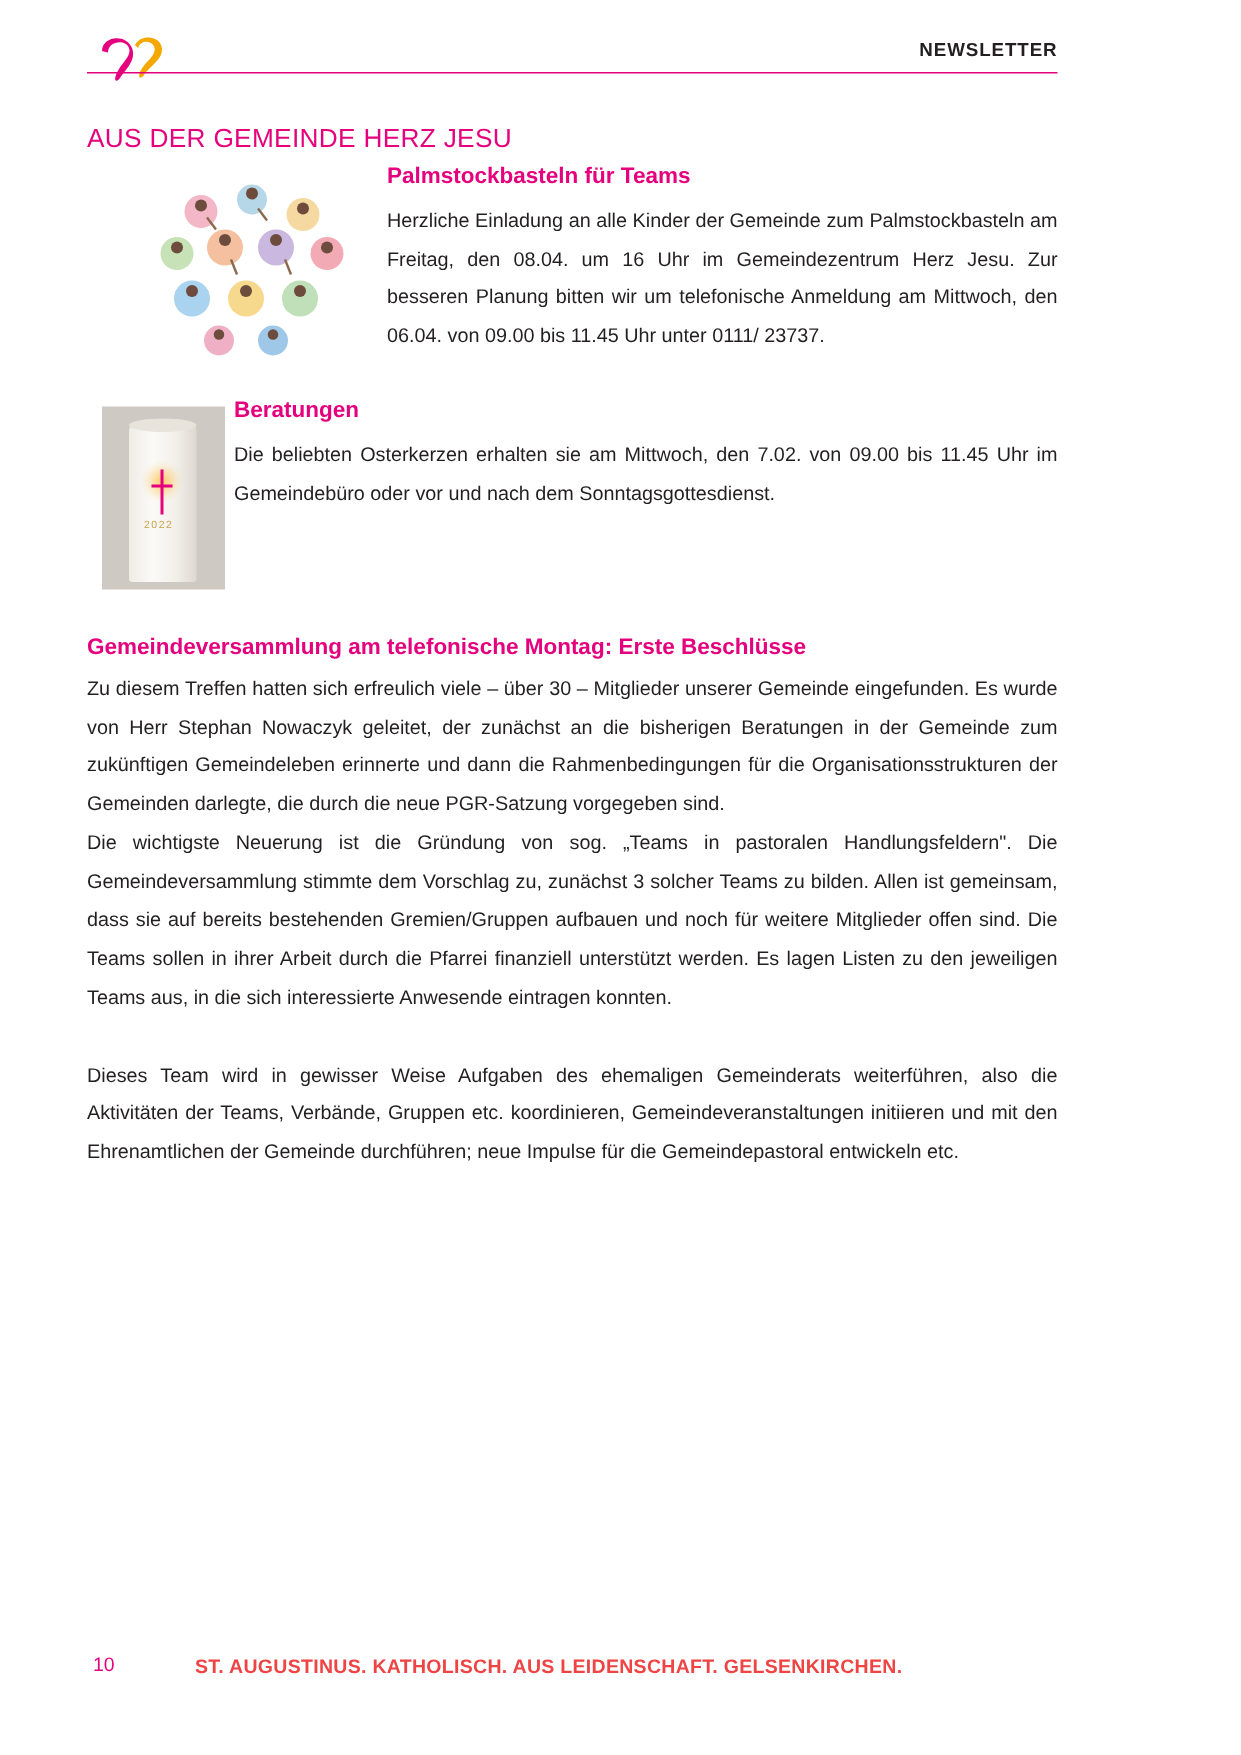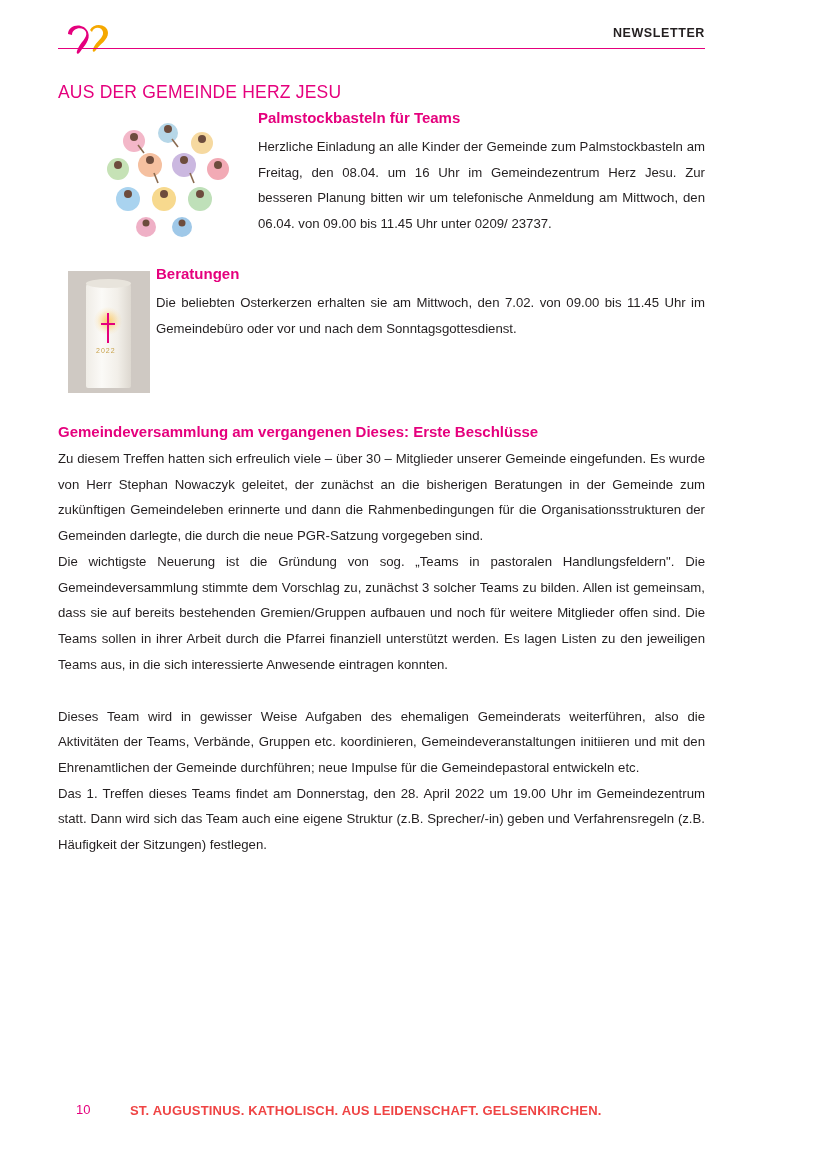--- a/index.html
+++ b/index.html
@@ -179,21 +179,21 @@
   
   .footer {
     position: absolute;
     left: 58px;
     right: 78px;
     bottom: 48px;
     height: 20px;
   }
   .page-number {
     position: absolute;
-    left: 18px;
+    left: 4px;
     top: 0;
     color: #e5007d;
     font-size: 13px;
     font-weight: normal;
   }
   .footer-text {
     position: absolute;
     left: 72px;
     top: 1px;
     color: #ef4444;
@@ -251,44 +251,43 @@
         </g>
         <g stroke="#8a6a4f" stroke-width="1.6">
           <line x1="40" y1="28" x2="46" y2="36"></line>
           <line x1="74" y1="22" x2="80" y2="30"></line>
           <line x1="56" y1="56" x2="60" y2="66"></line>
           <line x1="92" y1="56" x2="96" y2="66"></line>
         </g>
       </svg>
     </div>
     <div class="sub-title">Palmstockbasteln für Teams</div>
-    <p class="body-text">Herzliche Einladung an alle Kinder der Gemeinde zum Palmstockbasteln am Freitag, den 08.04. um 16 Uhr im Gemeindezentrum Herz Jesu. Zur besseren Planung bitten wir um telefonische Anmeldung am Mittwoch, den 06.04. von 09.00 bis 11.45 Uhr unter 0209/ 23737.</p>
+    <p class="body-text">Herzliche Einladung an alle Kinder der Gemeinde zum Palmstockbasteln am Freitag, den 08.04. um 16 Uhr im Gemeindezentrum Herz Jesu. Zur besseren Planung bitten wir um telefonische Anmeldung am Mittwoch, den 06.04. von 09.00 bis 11.45 Uhr unter 0111/ 23737.</p>
   </div>
 
   <div class="article article-candle">
     <div class="candle-wrap">
       <div class="candle-body"></div>
       <div class="candle-top"></div>
       <div class="candle-spark"></div>
       <div class="candle-cross"></div>
       <div class="candle-year">2022</div>
     </div>
     <div class="sub-title">Beratungen</div>
     <p class="body-text">Die beliebten Osterkerzen erhalten sie am Mittwoch, den 7.02. von 09.00 bis 11.45 Uhr im Gemeindebüro oder vor und nach dem Sonntagsgottesdienst.</p>
   </div>
 
   <div class="block">
-    <div class="block-title">Gemeindeversammlung am vergangenen Dieses: Erste Beschlüsse</div>
+    <div class="block-title">Gemeindeversammlung am telefonische Montag: Erste Beschlüsse</div>
     <p class="para">Zu diesem Treffen hatten sich erfreulich viele – über 30 – Mitglieder unserer Gemeinde eingefunden. Es wurde von Herr Stephan Nowaczyk geleitet, der zunächst an die bisherigen Beratungen in der Gemeinde zum zukünftigen Gemeindeleben erinnerte und dann die Rahmenbedingungen für die Organisationsstrukturen der Gemeinden darlegte, die durch die neue PGR-Satzung vorgegeben sind.</p>
     <p class="para">Die wichtigste Neuerung ist die Gründung von sog. „Teams in pastoralen Handlungsfeldern". Die Gemeindeversammlung stimmte dem Vorschlag zu, zunächst 3 solcher Teams zu bilden. Allen ist gemeinsam, dass sie auf bereits bestehenden Gremien/Gruppen aufbauen und noch für weitere Mitglieder offen sind. Die Teams sollen in ihrer Arbeit durch die Pfarrei finanziell unterstützt werden. Es lagen Listen zu den jeweiligen Teams aus, in die sich interessierte Anwesende eintragen konnten.</p>
   </div>
 
   <div class="block">
     <p class="para">Dieses Team wird in gewisser Weise Aufgaben des ehemaligen Gemeinderats weiterführen, also die Aktivitäten der Teams, Verbände, Gruppen etc. koordinieren, Gemeindeveranstaltungen initiieren und mit den Ehrenamtlichen der Gemeinde durchführen; neue Impulse für die Gemeindepastoral entwickeln etc.</p>
-    <p class="para">Das 1. Treffen dieses Teams findet am Donnerstag, den 28. April 2022 um 19.00 Uhr im Gemeindezentrum statt. Dann wird sich das Team auch eine eigene Struktur (z.B. Sprecher/-in) geben und Verfahrensregeln (z.B. Häufigkeit der Sitzungen) festlegen.</p>
   </div>
 
   <div class="footer">
     <div class="page-number">10</div>
     <div class="footer-text">ST. AUGUSTINUS. KATHOLISCH. AUS LEIDENSCHAFT. GELSENKIRCHEN.</div>
   </div>
 
 </div>
 
 </body></html>

